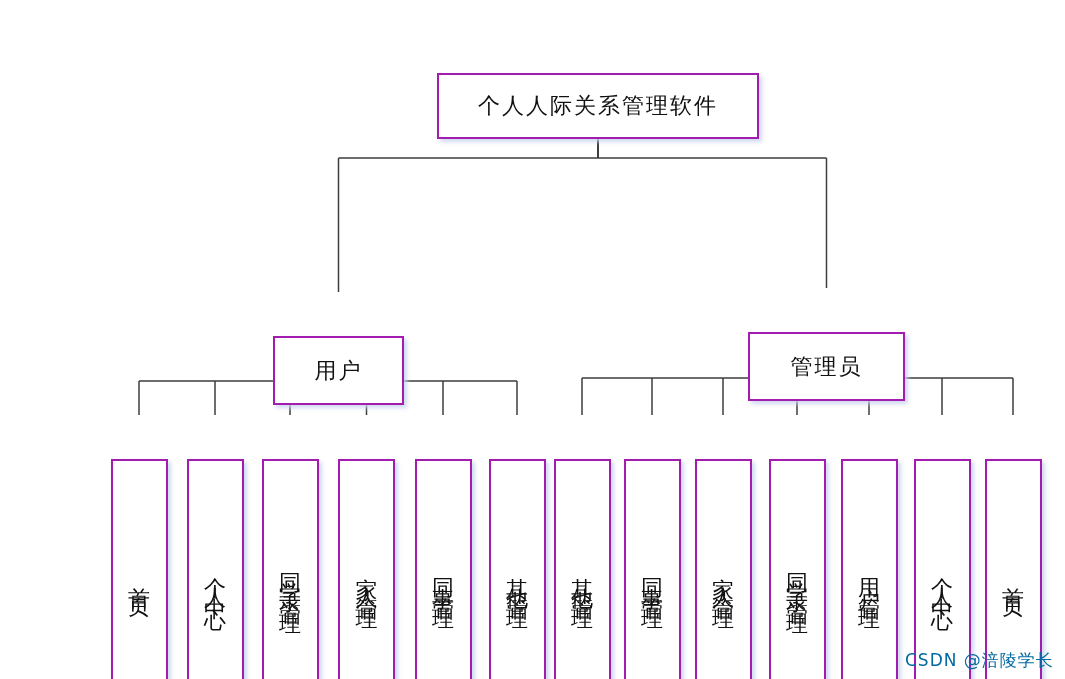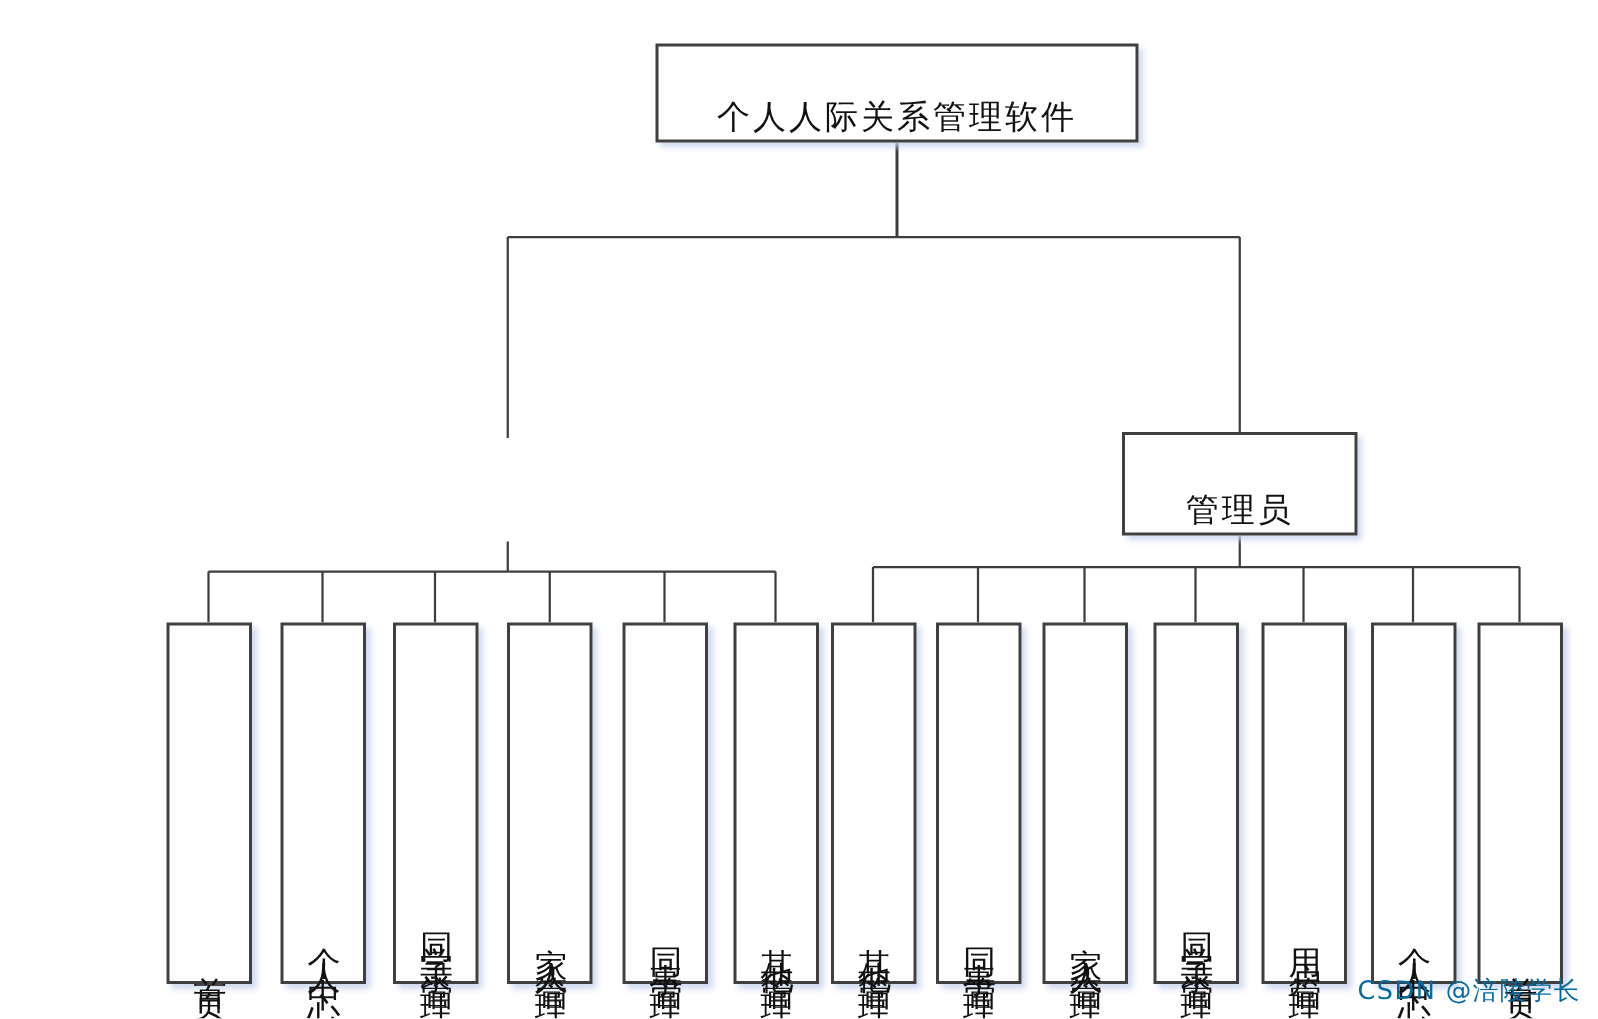--- a/index.html
+++ b/index.html
@@ -18,25 +18,26 @@
   }
   svg.connectors {
     position: absolute;
     left: 0; top: 0;
     width: 1065px; height: 679px;
   }
   .box {
     position: absolute;
     box-sizing: border-box;
     background: #ffffff;
-    border: 2px solid #404040;
+    border: 2px solid #a21caf;
     display: flex;
-    align-items: flex-end;
+    align-items: center;
     justify-content: center;
     box-shadow: 3px 3px 4px rgba(201,211,238,0.85);
+    margin-top: 44px;
   }
   .box.h { 
     font-size: 22px;
     letter-spacing: 2px;
   }
   .root-box   { left: 437px; top: 29px;  width: 322px; height: 66px; }
   .user-box   { left: 273px; top: 292px; width: 131px; height: 69px; }
   .admin-box  { left: 748px; top: 288px; width: 157px; height: 69px; }
   .leaf {
     top: 415px;
@@ -96,20 +97,23 @@
       <path d="M869 378 V415"></path>
       <path d="M942 378 V415"></path>
       <path d="M1013 378 V415"></path>
     </g>
   </svg>
 
   <div class="box h root-box">
     <span>个人人际关系管理软件</span>
   </div>
 
+  <div class="box h user-box">
+    <span>用户</span>
+  </div>
   <div class="box h admin-box">
     <span>管理员</span>
   </div>
 
   <div class="box leaf" style="left:110.5px">
     <span>首页</span>
   </div>
   <div class="box leaf" style="left:186.5px">
     <span>个人中心</span>
   </div>

